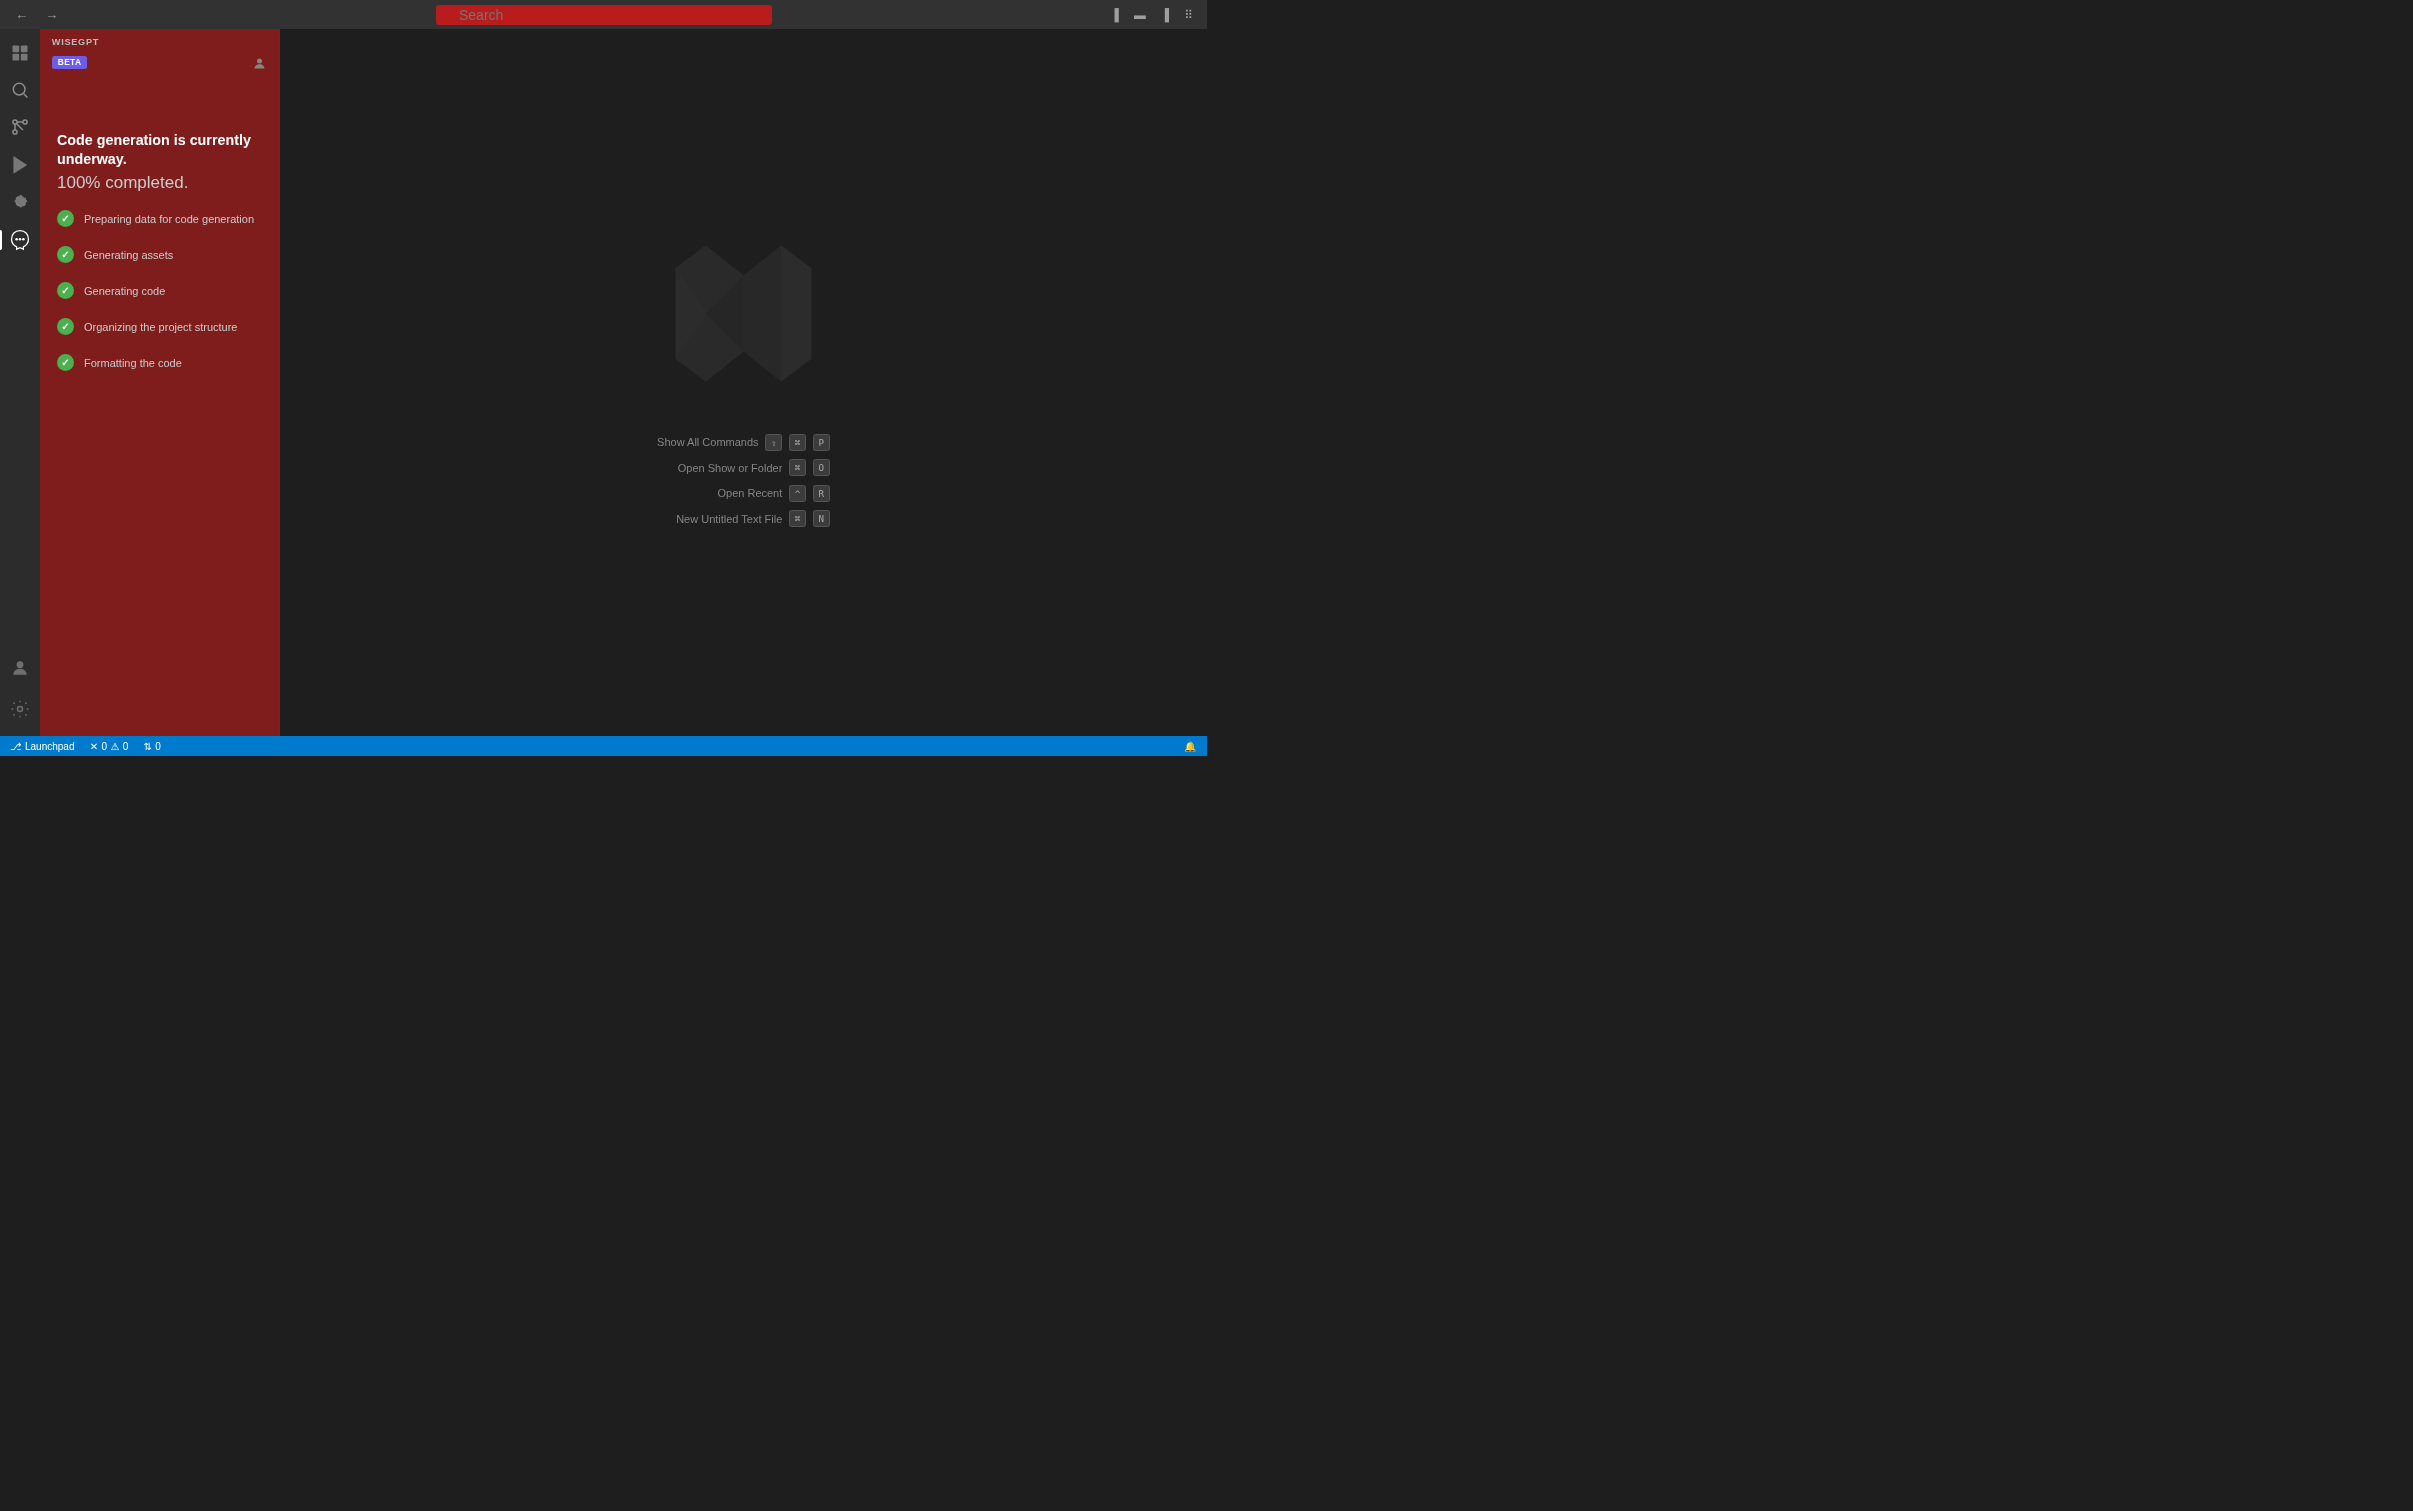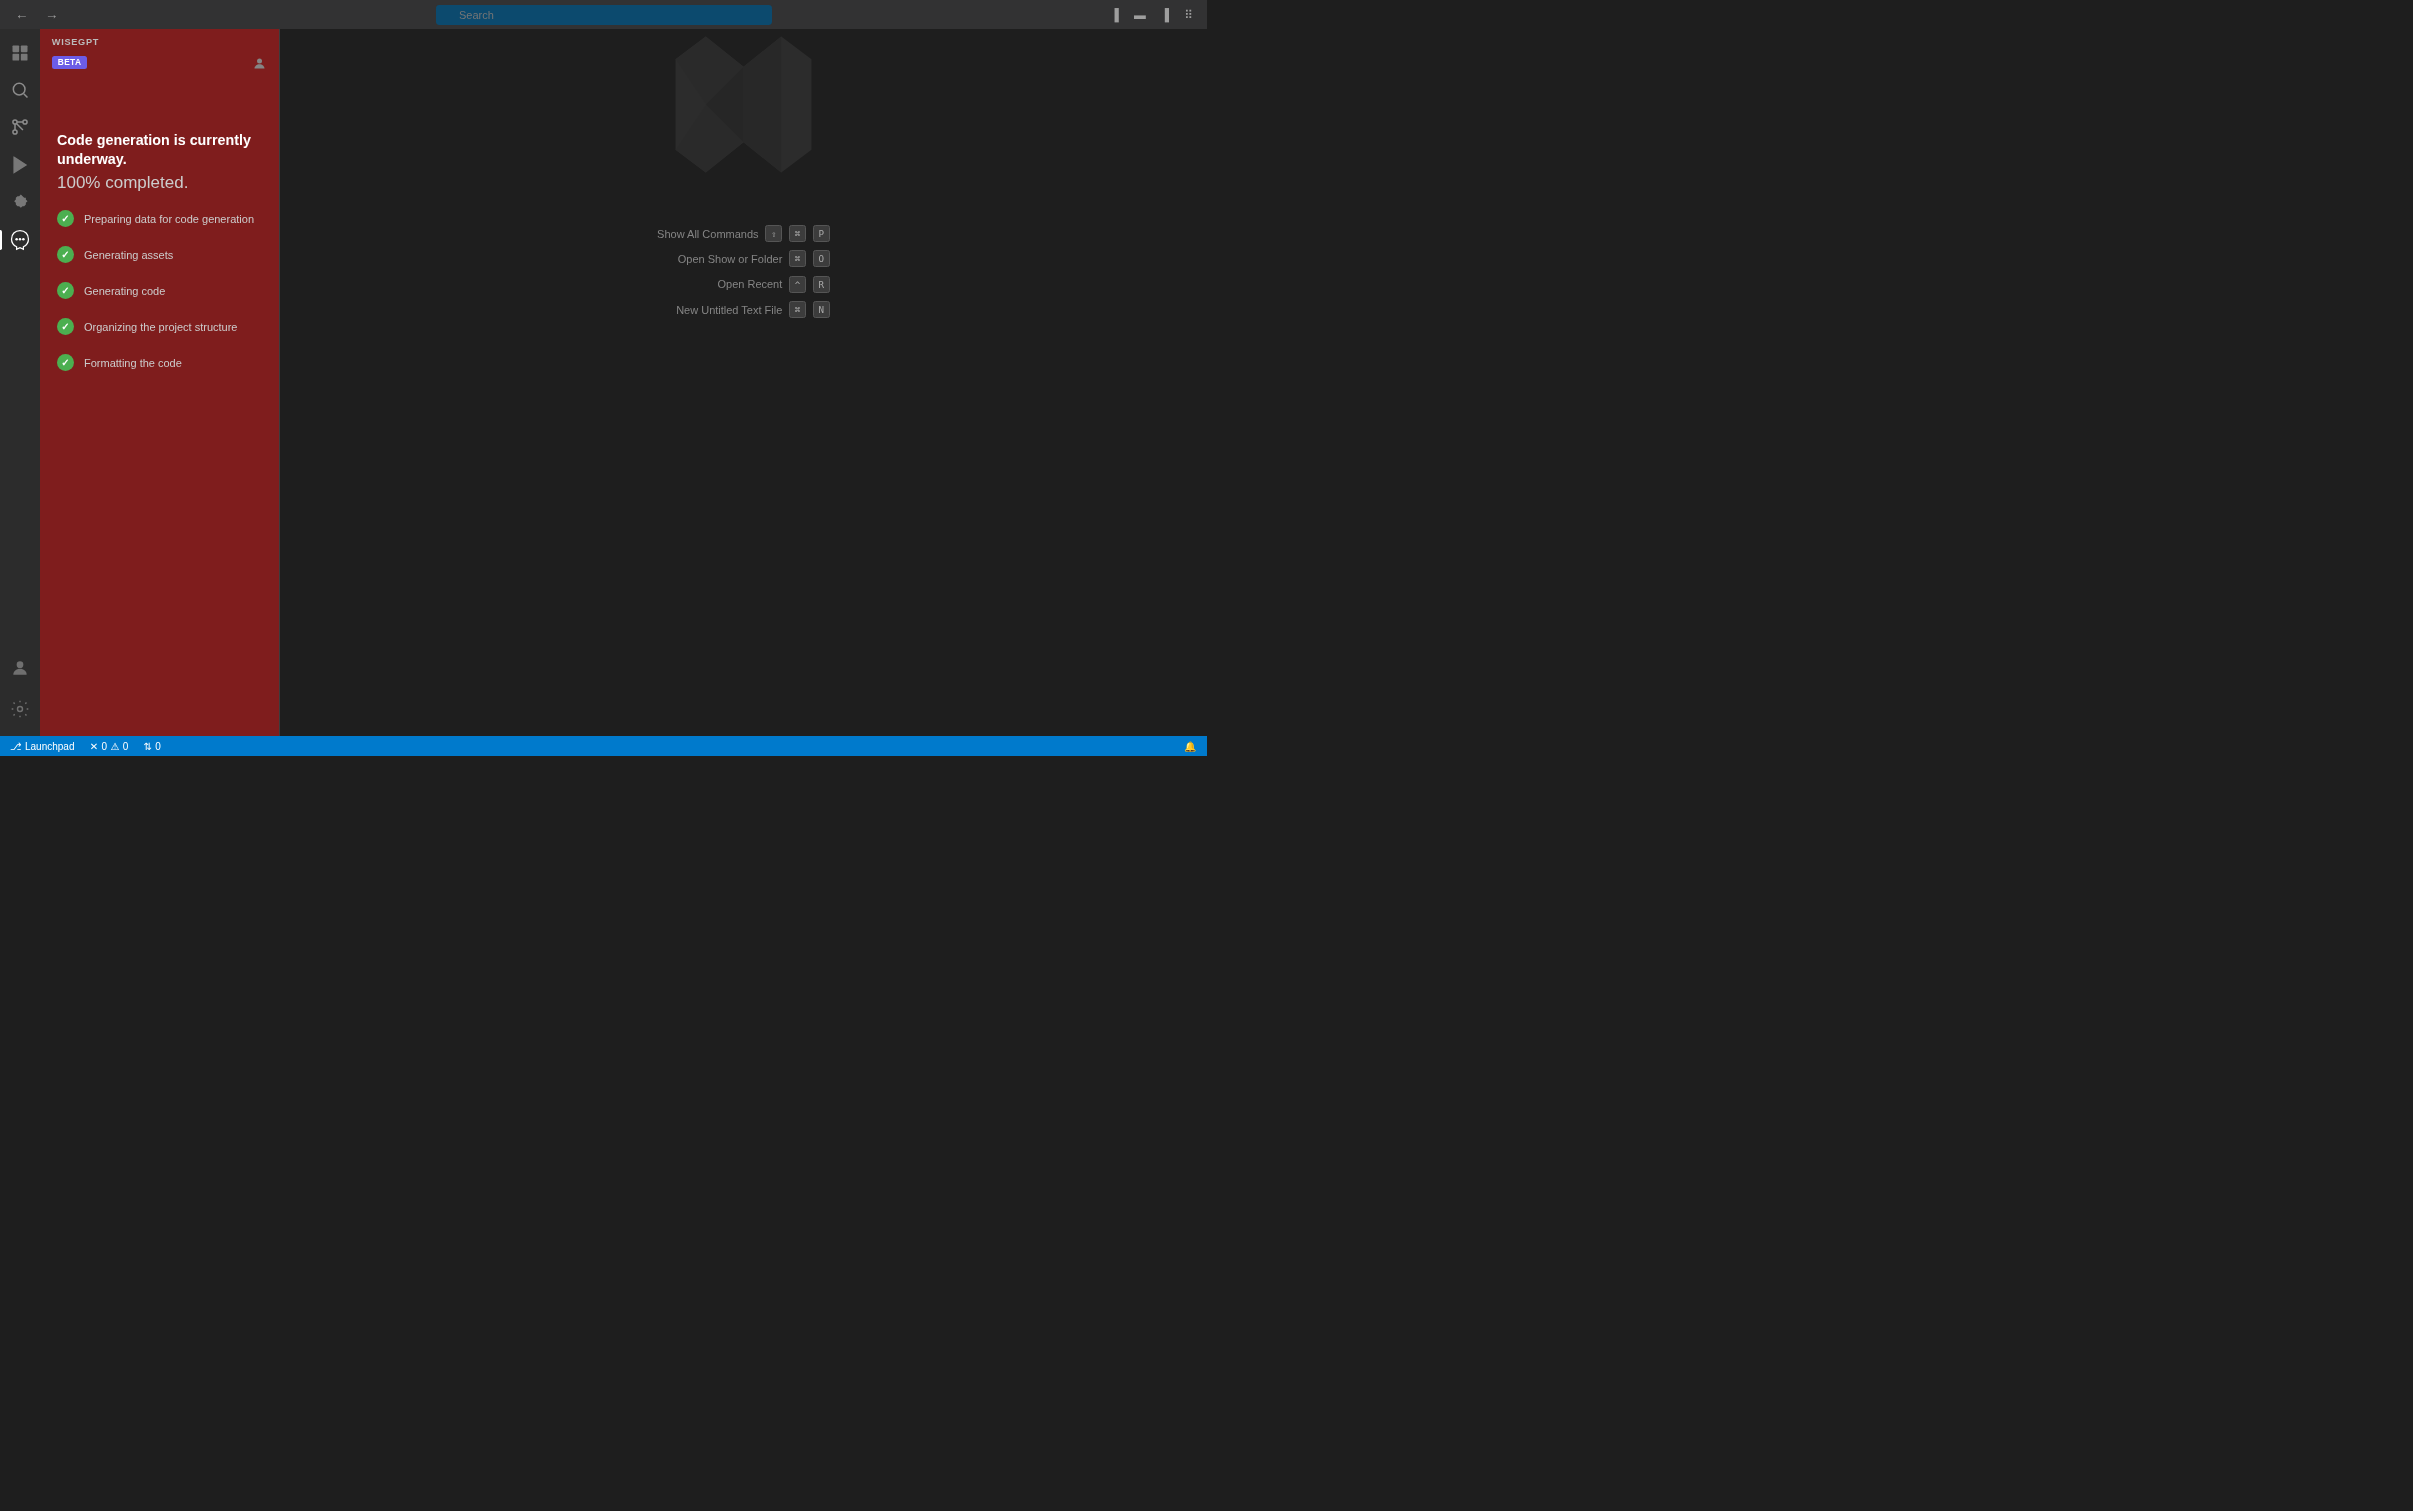--- a/index.html
+++ b/index.html
@@ -44,25 +44,25 @@
       cursor: pointer;
       font-size: 13.4px;
       padding: 1.7px 5px;
       border-radius: 3.4px;
       opacity: 0.7;
     }
 
     .search-bar {
       width: 336px;
       height: 20px;
-      background: #0c4a6e;
+      background: #b91c1c;
       border: none;
       border-radius: 3.4px;
       color: #cccccc;
-      font-size: 11px;
+      font-size: 14px;
       padding: 0 8.4px 0 23.5px;
       outline: none;
       display: flex;
       align-items: center;
       position: relative;
     }
 
     .search-container {
       position: relative;
       display: flex;
@@ -255,20 +255,21 @@
       color: #cccccc;
     }
 
     
     .editor-area {
       flex: 1;
       background: #1e1e1e;
       display: flex;
       flex-direction: column;
       align-items: center;
+      justify-content: center;
       position: relative;
     }
 
     
     .vscode-logo {
       opacity: 0.08;
       margin-bottom: 42px;
     }
 
     .vscode-logo svg {

